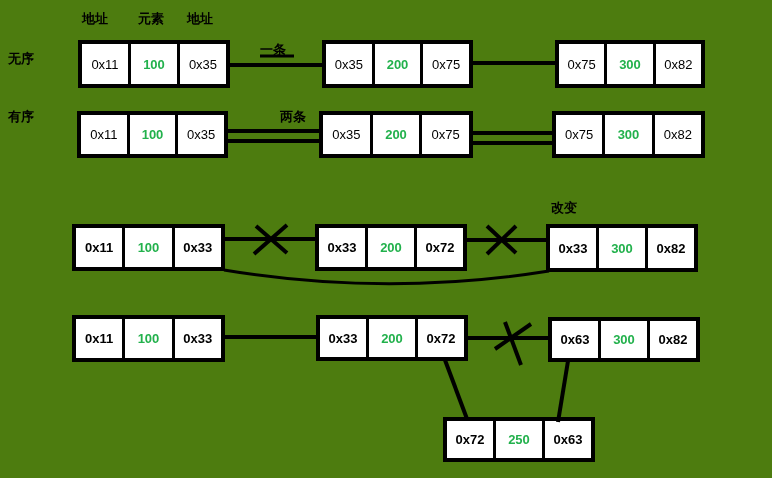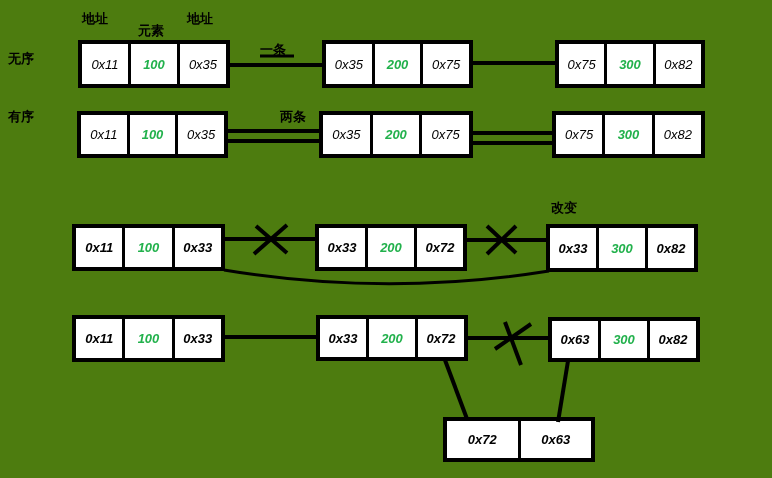--- a/index.html
+++ b/index.html
@@ -3,39 +3,39 @@
 <meta charset="utf-8">
 <style>
   html,body{margin:0;padding:0;background:#fff;}
   #canvas{
     position:relative;width:772px;height:478px;background:#4d7c0f;overflow:hidden;
     font-family:"Liberation Sans","DejaVu Sans",sans-serif;color:#000;
   }
   .lbl{position:absolute;font-size:13px;font-weight:700;color:#000;white-space:nowrap;line-height:1;}
   .node{
     position:absolute;display:flex;box-sizing:border-box;
-    border:4px solid #000;background:#fff;font-style:italic;
+    border:4px solid #000;background:#fff;
   }
   .cell{
     flex:1;display:flex;align-items:center;justify-content:center;
     font-size:13px;color:#000;border-right:3px solid #000;overflow:hidden;
   }
   .cell:last-child{border-right:none;}
   .cell.val{color:var(--green,#22b14c);font-weight:700;}
   .node.bold .cell{font-weight:700;}
   svg.overlay{position:absolute;left:0;top:0;pointer-events:none;}
   svg.overlay line, svg.overlay path{stroke:var(--stroke,#000);}
 </style>
 </head>
 <body>
 
 <div id="canvas">
 
   <span class="lbl" style="left:82px;top:12px">地址</span>
-  <span class="lbl" style="left:138px;top:24px">元素</span>
+  <span class="lbl" style="left:138px;top:12px">元素</span>
   <span class="lbl" style="left:187px;top:12px">地址</span>
 
   <span class="lbl" style="left:8px;top:52px">无序</span>
   <span class="lbl" style="left:8px;top:110px">有序</span>
 
   <span class="lbl" style="left:260px;top:43px">一条</span>
   <span class="lbl" style="left:280px;top:110px">两条</span>
   <span class="lbl" style="left:551px;top:201px">改变</span>
 
   <div class="node" style="left:78px;top:40px;width:152px;height:48px">
@@ -97,20 +97,21 @@
     <span class="cell addr">0x72</span>
   </div>
   <div class="node bold" style="left:548px;top:317px;width:152px;height:45px">
     <span class="cell addr">0x63</span>
     <span class="cell val">300</span>
     <span class="cell addr">0x82</span>
   </div>
 
   <div class="node bold" style="left:443px;top:417px;width:152px;height:45px">
     <span class="cell addr">0x72</span>
+    <span class="cell val">250</span>
     <span class="cell addr">0x63</span>
   </div>
 
   <svg class="overlay" width="772" height="478" viewBox="0 0 772 478">
 
     <line x1="230" y1="65" x2="323" y2="65" stroke-width="4"></line>
     <line x1="260" y1="56" x2="294" y2="56" stroke-width="3"></line>
     <line x1="473" y1="63" x2="556" y2="63" stroke-width="4"></line>
 
     <line x1="228" y1="131" x2="320" y2="131" stroke-width="4"></line>

